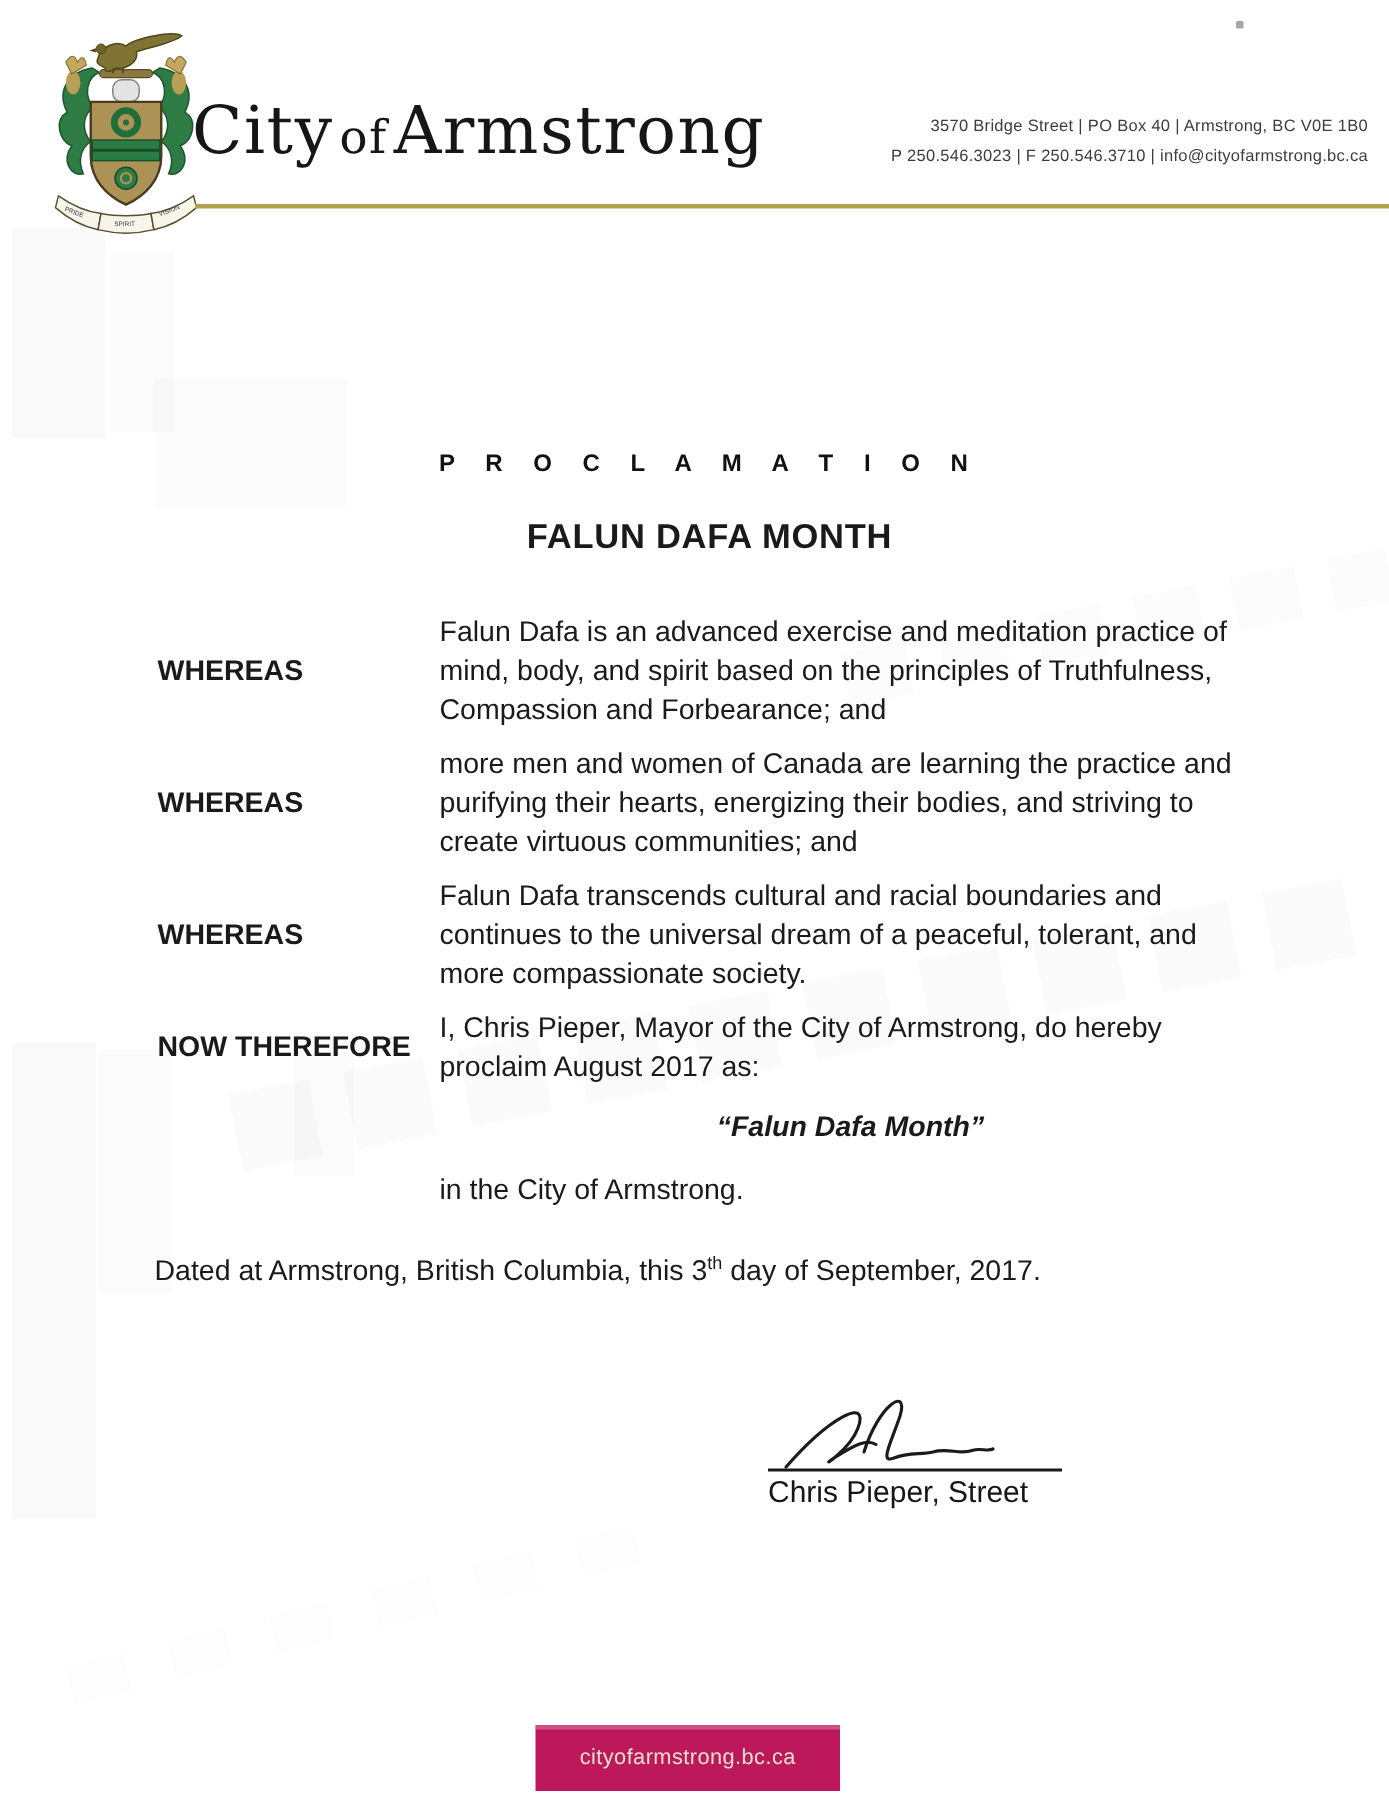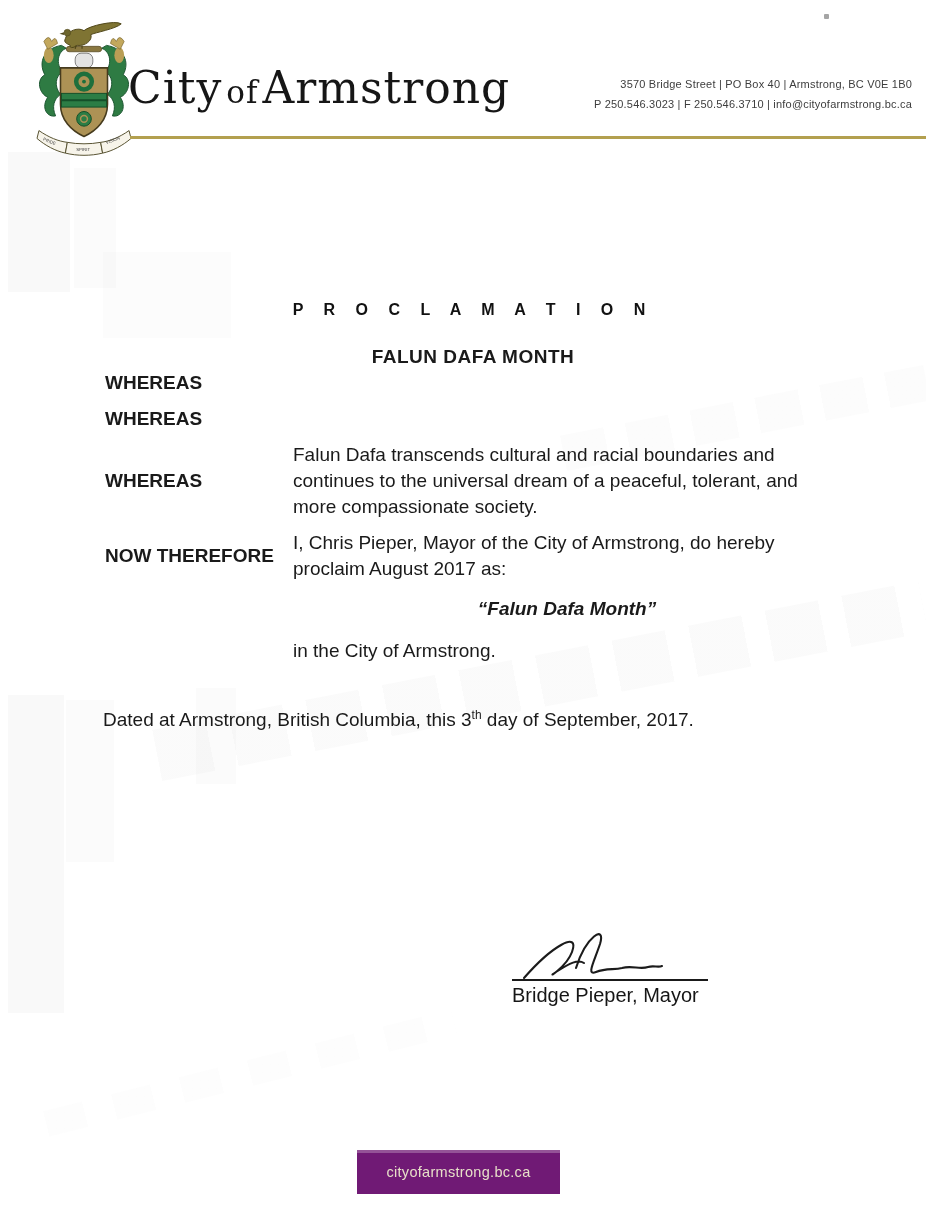--- a/index.html
+++ b/index.html
@@ -57,46 +57,46 @@
   
   .doc {
     position: absolute; left: 105px; top: 297px; width: 736px;
     font-size: 19px; line-height: 26px; color: #1a1a1a;
   }
   .doc-title {
     font-size: 16px; font-weight: bold; letter-spacing: 8px;
     text-align: center; margin-bottom: 21px; color: #111;
   }
   .doc-subtitle {
-    font-size: 19px; font-weight: bold; letter-spacing: .5px;
-    text-align: center; 
+    font-size: 23px; font-weight: bold; letter-spacing: .5px;
+    text-align: center; margin-bottom: 39px;
   }
   .clause { display: flex; margin-bottom: 10px; align-items: center; }
   .clause-label { flex: 0 0 188px; font-weight: bold; }
   .clause-text { width: 548px; }
   .proclaimed {
     margin: 14px 0 16px 188px; width: 548px;
     text-align: center; font-weight: bold; font-size: 19px; font-style: italic;
   }
-  .closing { margin-left: 188px; margin-bottom: 43px; }
+  .closing { margin-left: 188px; margin-bottom: 28px; }
   .dated { margin-left: -2px; }
   .dated sup { font-size: 12px; vertical-align: super; line-height: 0; }
 
   
   .signature-block { position: absolute; left: 512px; top: 922px; width: 210px; }
   .sig-squiggle { display: block; margin: 0 0 -3px 10px; }
   .sig-name {
     border-top: 2px solid #1a1a1a; width: 196px;
     padding-top: 3px; font-size: 20px; color: #161616;
   }
 
   
   .site-badge {
     position: absolute; left: 357px; top: 1150px; width: 203px; height: 44px;
-    background: #701a75;
+    background: #be185d;
     box-shadow: inset 0 3px 0 rgba(255,255,255,.25);
     display: flex; align-items: center; justify-content: center;
     font-size: 14.5px; letter-spacing: .3px; color: #e7e0c9;
   }
 </style>
 </head>
 <body>
 
 <div class="page">
 
@@ -156,24 +156,26 @@
 
     <div class="gold-rule"></div>
   </header>
 
   <main class="doc">
     <div class="doc-title">P R O C L A M A T I O N</div>
     <div class="doc-subtitle">FALUN DAFA MONTH</div>
 
     <div class="clause">
       <div class="clause-label">WHEREAS</div>
+      <div class="clause-text">Falun Dafa is an advanced exercise and meditation practice of mind, body, and spirit based on the principles of Truthfulness, Compassion and Forbearance; and</div>
     </div>
 
     <div class="clause">
       <div class="clause-label">WHEREAS</div>
+      <div class="clause-text">more men and women of Canada are learning the practice and purifying their hearts, energizing their bodies, and striving to create virtuous communities; and</div>
     </div>
 
     <div class="clause">
       <div class="clause-label">WHEREAS</div>
       <div class="clause-text">Falun Dafa transcends cultural and racial boundaries and continues to the universal dream of a peaceful, tolerant, and more compassionate society.</div>
     </div>
 
     <div class="clause">
       <div class="clause-label">NOW THEREFORE</div>
       <div class="clause-text">I, Chris Pieper, Mayor of the City of Armstrong, do hereby proclaim August 2017 as:</div>
@@ -185,20 +187,20 @@
 
     <div class="dated"><span>Dated at Armstrong, British Columbia, this 3</span><sup>th</sup><span> day of September, 2017.</span></div>
   </main>
 
   <div class="signature-block">
     <svg class="sig-squiggle" width="168" height="60" viewBox="0 0 168 60">
       <path d="M2 56 C 30 24, 58 8, 50 30 C 44 46, 22 58, 34 50 C 48 41, 56 37, 62 41
                M 54 46 C 64 14, 84 2, 78 22 C 72 40, 64 54, 74 50 C 84 46, 92 48, 100 46
                C 110 43, 118 48, 126 45 C 132 43, 136 46, 140 44" fill="none" stroke="#1b1b1b" stroke-width="2.1" stroke-linecap="round"></path>
     </svg>
-    <div class="sig-name">Bridge Pieper, Mayor</div>
+    <div class="sig-name">Chris Pieper, Street</div>
   </div>
 
   <footer class="site-badge">
     <span>cityofarmstrong.bc.ca</span>
   </footer>
 
 </div>
 
 </body></html>

